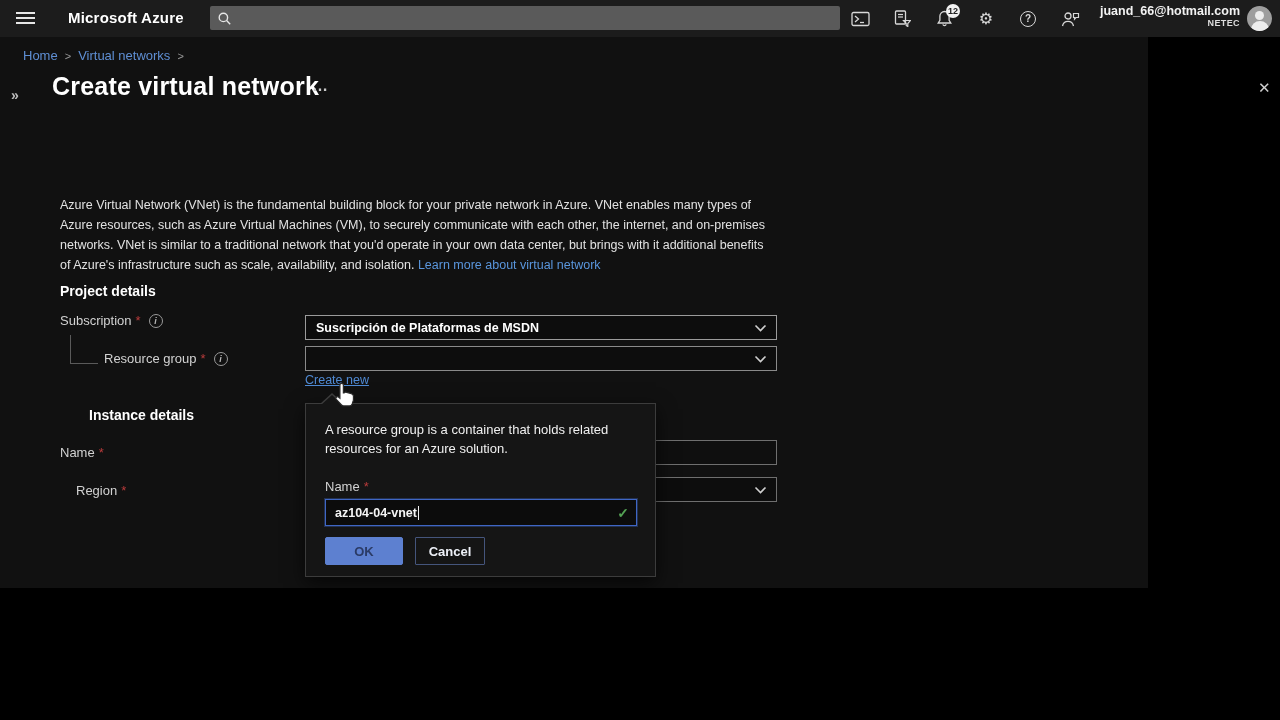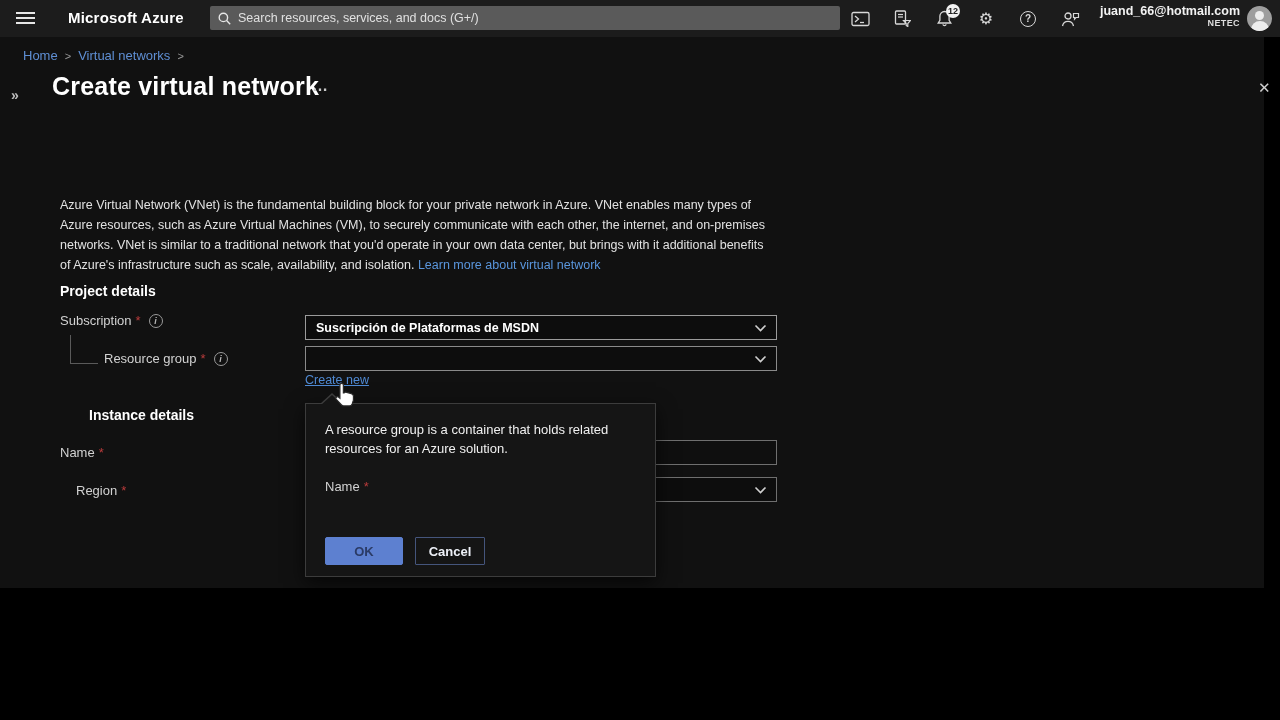--- a/index.html
+++ b/index.html
@@ -22,21 +22,21 @@
   .badge { position:absolute; top:-5px; right:-6px; min-width:14px; height:14px; border-radius:7px; background:#f2f2f2; color:#222; font-size:9px; font-weight:700; display:flex; align-items:center; justify-content:center; padding:0 2px; }
   .help-circle { width:16px; height:16px; border:1.4px solid #d8d8d8; border-radius:50%; display:flex; align-items:center; justify-content:center; font-size:10px; font-weight:700; color:#d8d8d8; }
   .account { position:absolute; right:40px; top:4px; text-align:right; line-height:1.15; cursor:pointer; }
   .account .email { color:#f2f2f2; font-size:12.5px; font-weight:600; }
   .account .org { color:#dedede; font-size:9px; font-weight:700; letter-spacing:.4px; }
   .avatar { position:absolute; right:8px; top:6px; width:25px; height:25px; border-radius:50%; background:#9e9e9e; overflow:hidden; cursor:pointer; }
   .avatar .head { position:absolute; left:8px; top:5px; width:9px; height:9px; border-radius:50%; background:#ededed; }
   .avatar .body { position:absolute; left:3.5px; top:15px; width:18px; height:12px; border-radius:50% 50% 0 0/70% 70% 0 0; background:#ededed; }
 
   
-  .content { position:absolute; left:0; top:37px; width:1264px; height:551px; background:#111111; }
+  .content { position:absolute; left:0; top:37px; width:1148px; height:551px; background:#111111; }
 
   .breadcrumb { position:absolute; left:23px; top:11px; font-size:13px; display:flex; align-items:center; gap:7px; }
   .breadcrumb a { color:#5f8fd4; text-decoration:none; cursor:pointer; }
   .breadcrumb .sep { color:#9a9a9a; font-size:11px; }
 
   .expand-chevrons { position:absolute; left:11px; top:50px; color:#bdbdbd; font-size:14px; font-weight:700; cursor:pointer; }
   .page-title { position:absolute; left:52px; top:35px; color:#fff; font-size:25px; font-weight:700; letter-spacing:.2px; }
   .title-more { position:absolute; left:312px; top:40px; color:#c9c9c9; font-size:16px; font-weight:700; letter-spacing:2px; cursor:pointer; }
   .blade-close { position:absolute; left:1258px; top:42px; color:#cfcfcf; font-size:15px; cursor:pointer; }
 
@@ -92,21 +92,20 @@
         <span></span>
         <span></span>
     </div>
     <div class="brand">Microsoft Azure</div>
 
     <div class="searchbox">
       <svg width="13" height="13" viewBox="0 0 13 13">
         <circle cx="5.4" cy="5.4" r="4.2" fill="none" stroke="#e6e6e6" stroke-width="1.4"></circle>
         <line x1="8.6" y1="8.6" x2="12.2" y2="12.2" stroke="#e6e6e6" stroke-width="1.4"></line>
       </svg>
-      <input type="text" placeholder="Search resources, services, and docs (G+/)" style="">
     </div>
 
     <div class="tb-icons">
       <div class="tb-icon">
         <svg width="19" height="16" viewBox="0 0 19 16">
           <rect x="1" y="1.5" width="17" height="13" rx="1.5" fill="none" stroke="#d8d8d8" stroke-width="1.3"></rect>
           <polyline points="4,5 7.5,8 4,11" fill="none" stroke="#d8d8d8" stroke-width="1.3"></polyline>
           <line x1="9" y1="11.5" x2="13" y2="11.5" stroke="#d8d8d8" stroke-width="1.3"></line>
         </svg>
       </div>
@@ -211,20 +210,25 @@
         </svg>
     </div>
 
     <div class="callout">
       <div class="beak-outer"></div>
       <div class="beak-inner"></div>
       <div class="co-desc">A resource group is a container that holds related resources for an Azure solution.</div>
       <div class="co-label">
         <span class="req">Name</span>
       </div>
+      <div class="co-input">
+        <span class="txt">az104-04-vnet</span>
+        <span class="caret"></span>
+        <span class="co-check">✓</span>
+      </div>
       <button class="btn-ok">OK</button>
       <button class="btn-cancel">Cancel</button>
     </div>
 
     <svg class="hand-cursor" width="26" height="30" viewBox="0 0 24 28">
       <path d="M8.2 2.8c0-.9.8-1.6 1.6-1.6.9 0 1.6.7 1.6 1.6v7.4h.7c.3-.5 1-.8 1.6-.7l5.1 1.3c1.2.3 2 1.4 2 2.6v2.7c0 .5-.1 1-.2 1.4l-1 3c-.4 1.1-1.4 1.8-2.5 1.8h-5.4c-.8 0-1.5-.3-2-.9l-4.9-5.2c-.6-.6-.5-1.5.1-2 .5-.5 1.3-.5 1.9-.1l1.4 1.1V2.8z" fill="#ffffff" stroke="#2a2a2a" stroke-width="1.1"></path>
     </svg>
 
   </div>
 </div>

